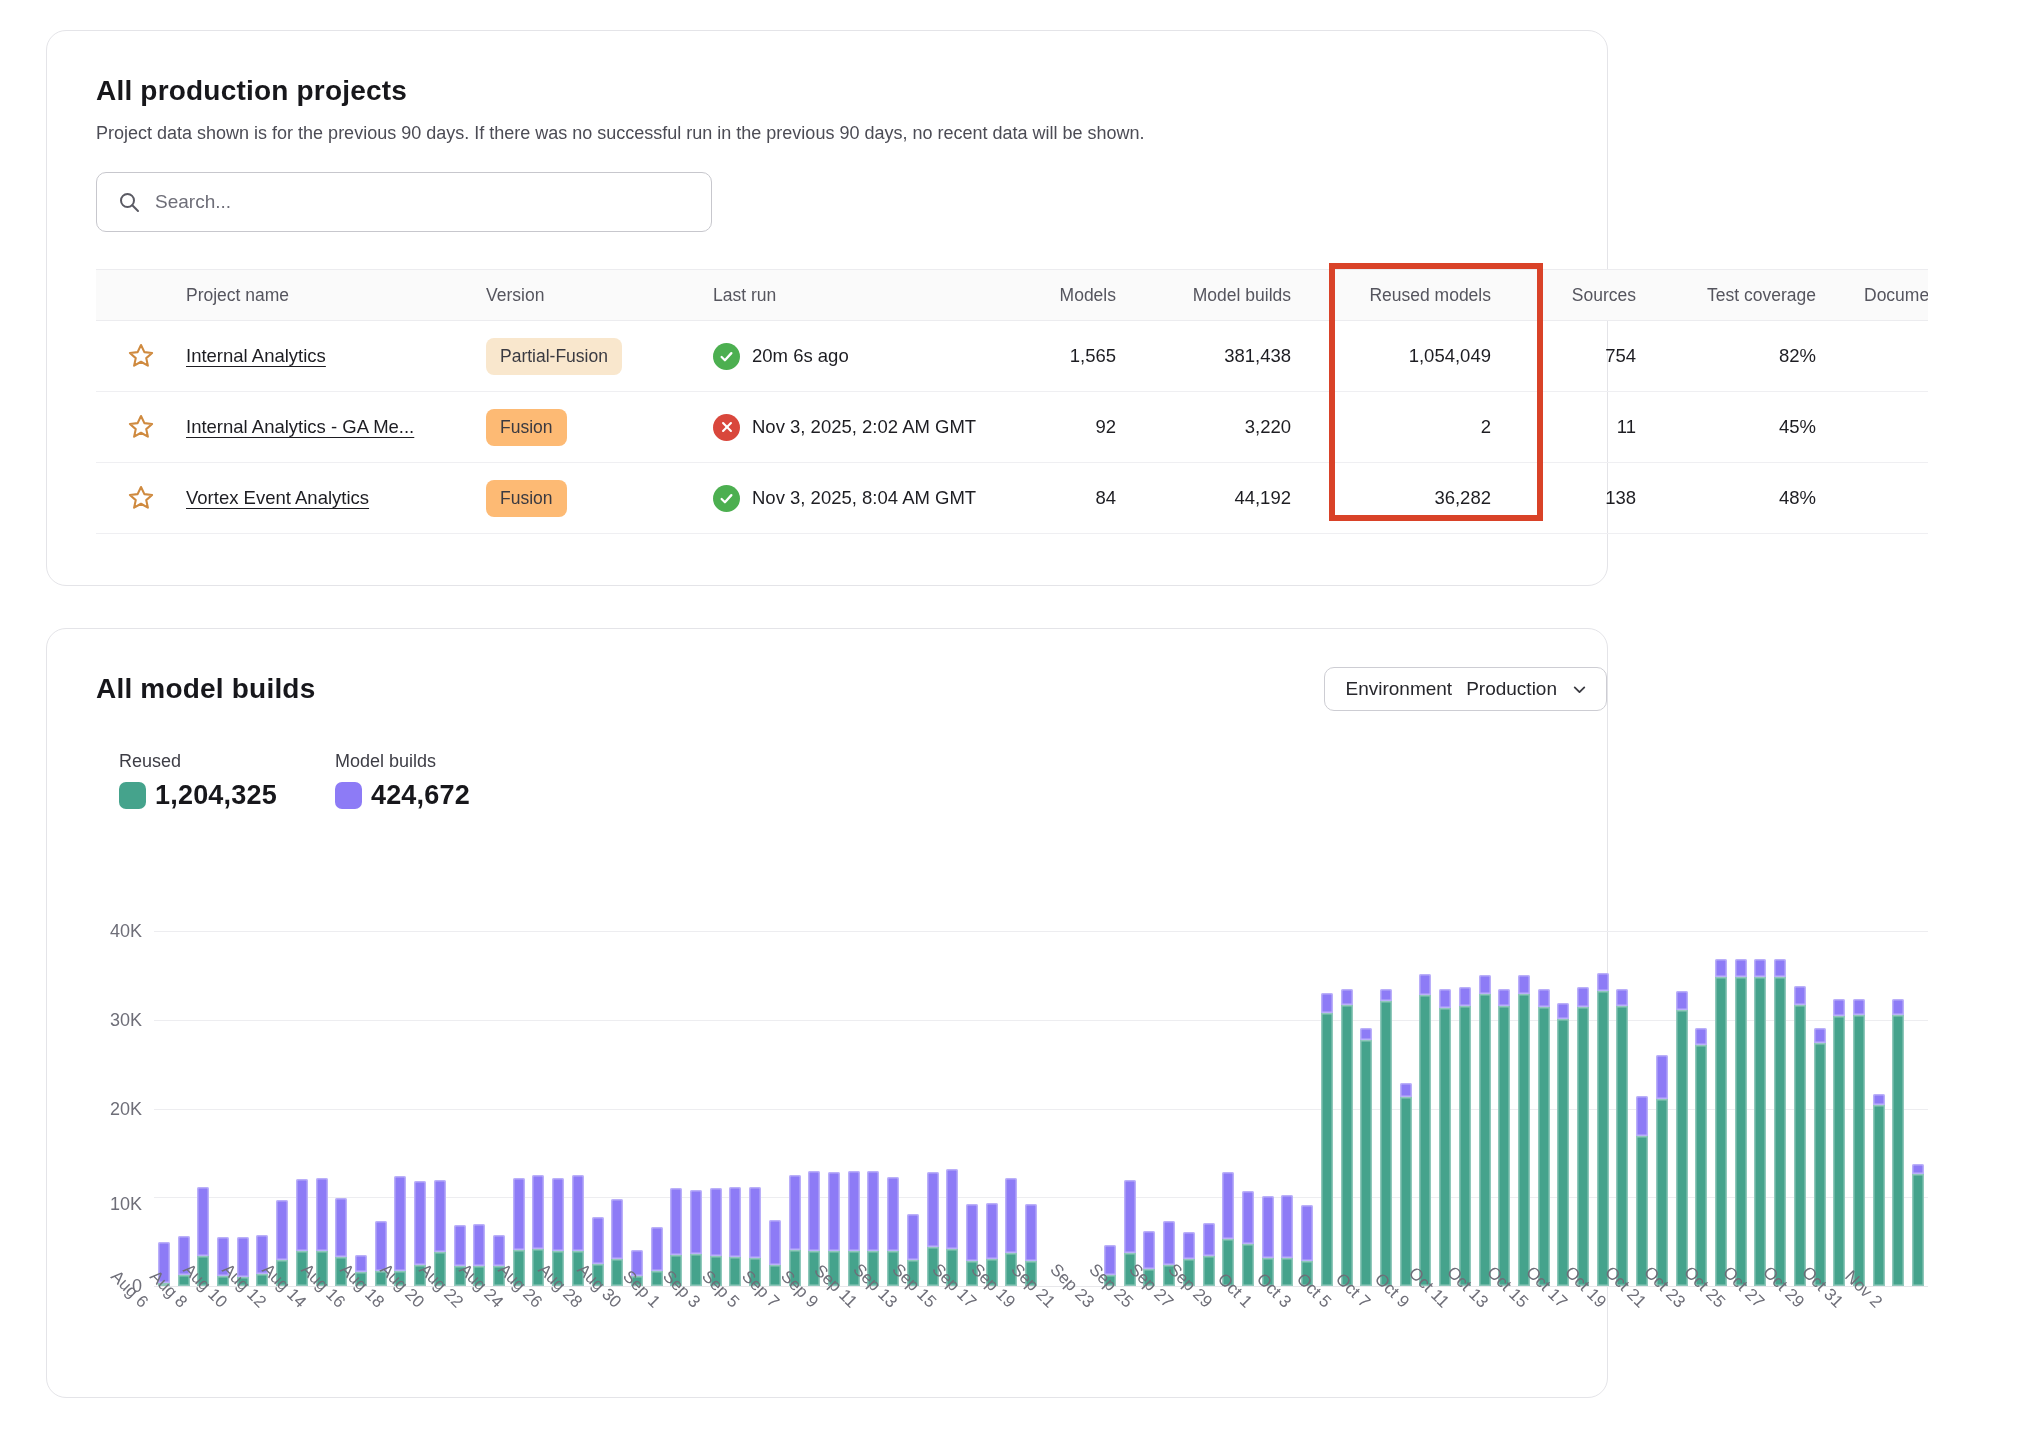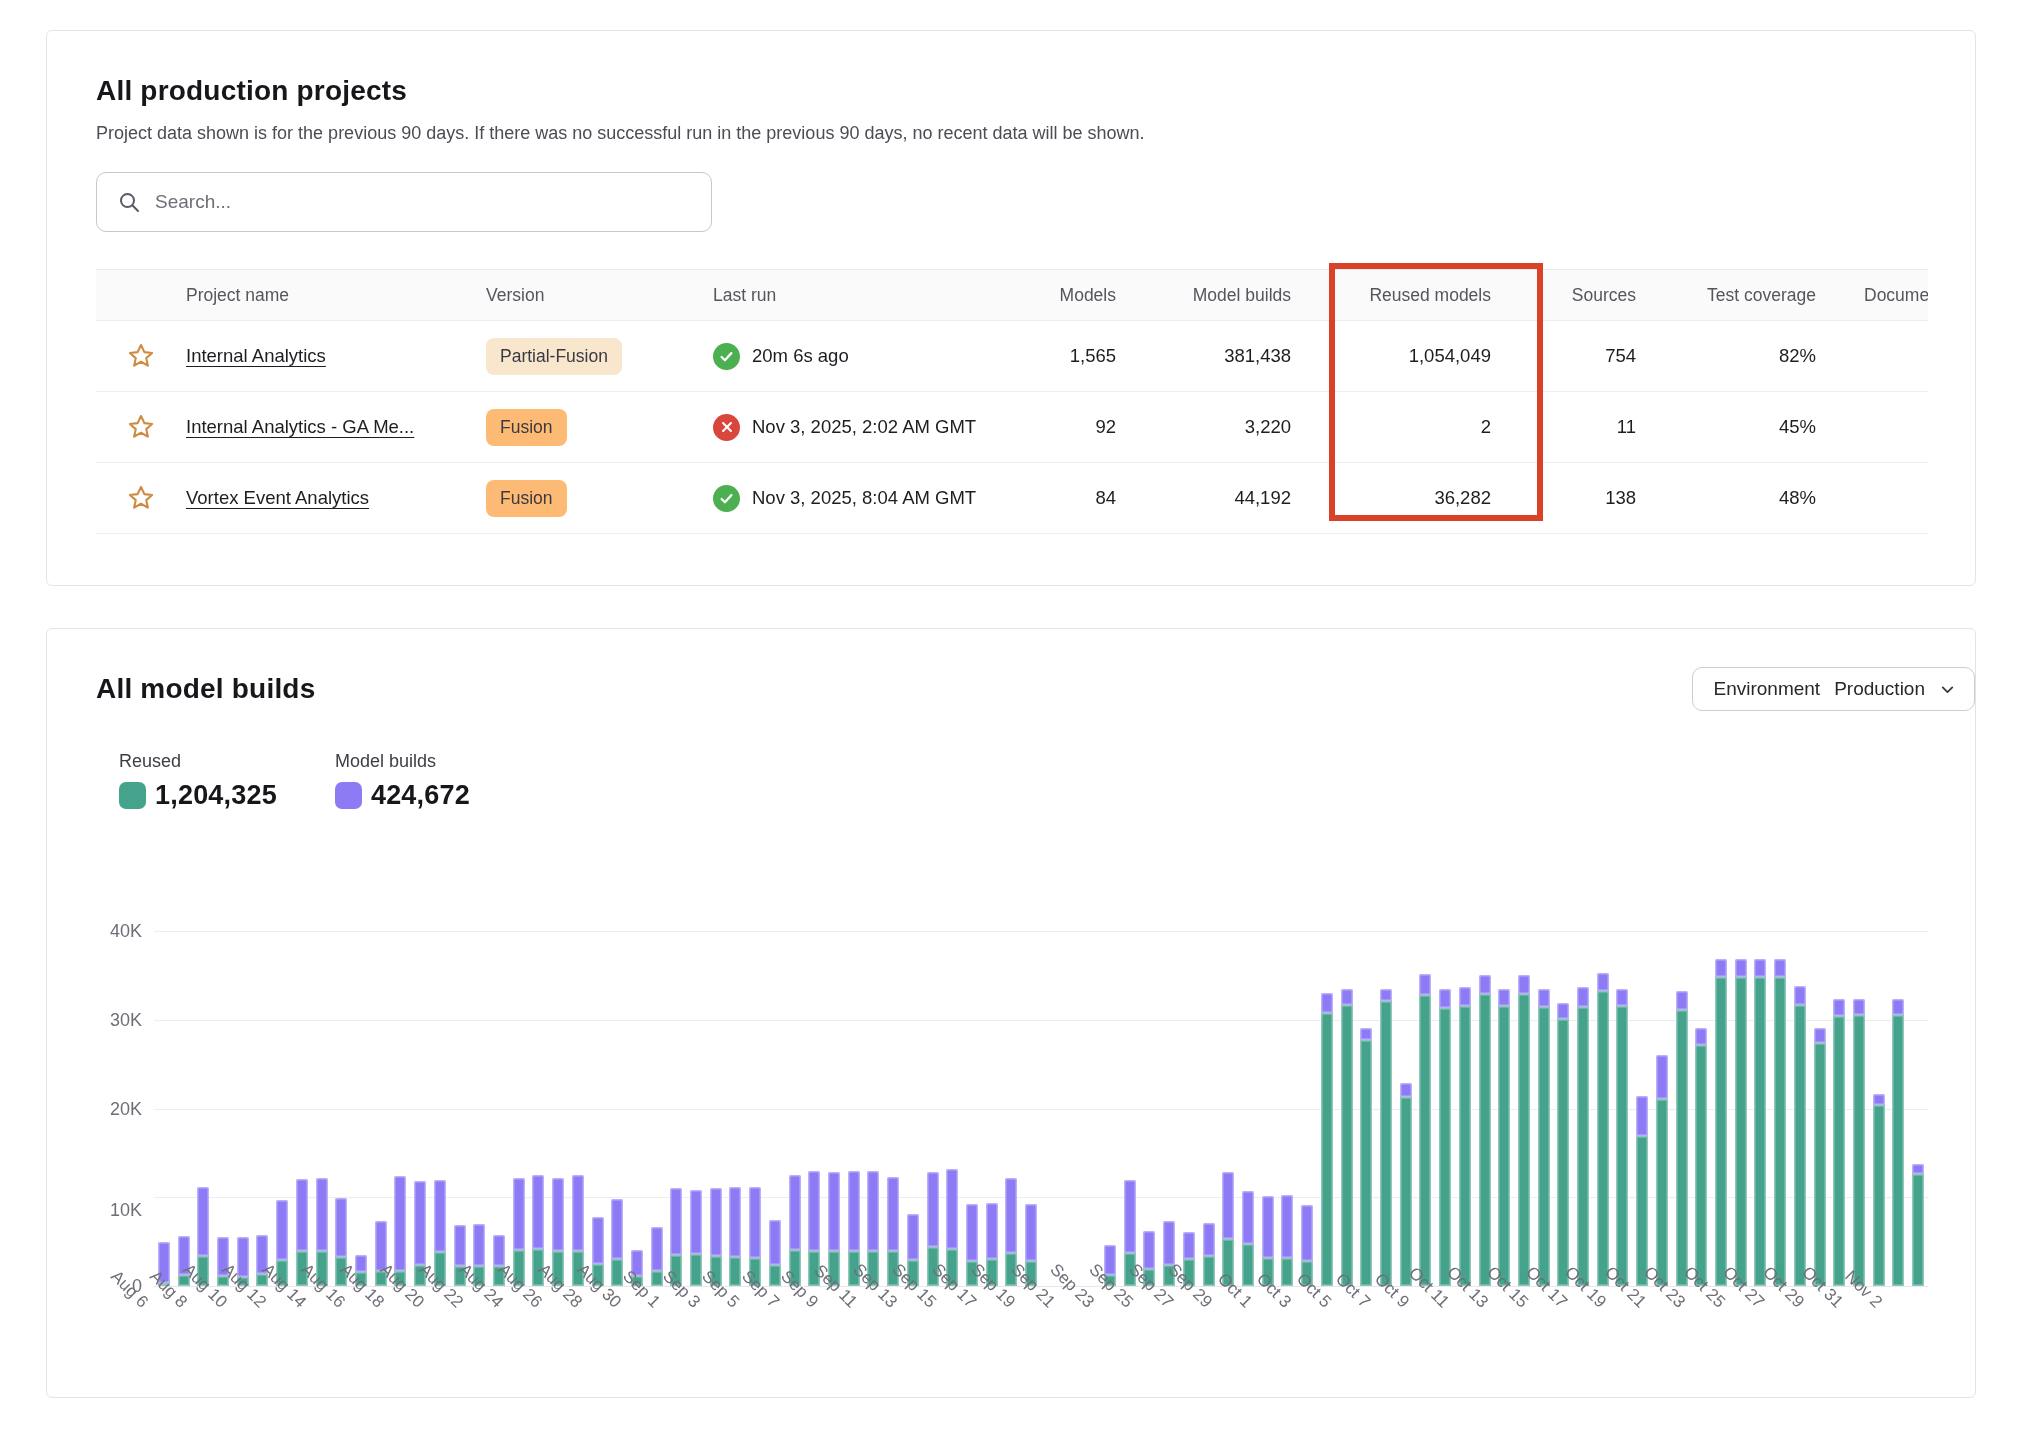--- a/index.html
+++ b/index.html
@@ -7,24 +7,24 @@
   body {
     font-family:"Liberation Sans", sans-serif;
     color:#1c1c21;
     width:2022px; height:1438px;
     position:relative;
     -webkit-font-smoothing:antialiased;
   }
   .page { position:absolute; inset:0; }
 
   .card {
-    position:absolute; left:46px; width:1930px;
+    position:absolute; left:46px; width:1562px;
     background:#ffffff;
     border:1px solid #e4e4e8;
-    border-radius:6px;
+    border-radius:20px;
   }
   .card-projects { top:30px; height:556px; }
   .card-builds   { top:628px; height:770px; }
 
   .card-pad { position:relative; padding:44px 49px 0 49px; height:100%; }
 
   .card-title { font-size:28px; font-weight:700; color:#17171b; letter-spacing:.2px; }
   .card-sub   { margin-top:16px; font-size:18px; color:#4c4c55; }
   .card-sub a, .learn-link { color:#2a2a30; text-decoration:underline; cursor:pointer; }
 
@@ -273,21 +273,21 @@
               <span class="lg-value">424,672</span>
             </div>
           </div>
         </div>
     </div>
 
     <div class="chart">
       <div class="chart-inner">
         <div class="ylabels" id="ylabels">
             <span style="top: 355px;">0</span>
-            <span style="top: 279px;">10K</span>
+            <span style="top: 273px;">10K</span>
             <span style="top: 177.5px;">20K</span>
             <span style="top: 88.75px;">30K</span>
             <span style="top: 0px;">40K</span>
           </div>
         <div class="plot" id="plot">
           <div id="grid">
               <div class="gridline base" style="top: 355px;"></div>
               <div class="gridline" style="top: 266.25px;"></div>
               <div class="gridline" style="top: 177.5px;"></div>
               <div class="gridline" style="top: 88.75px;"></div>

